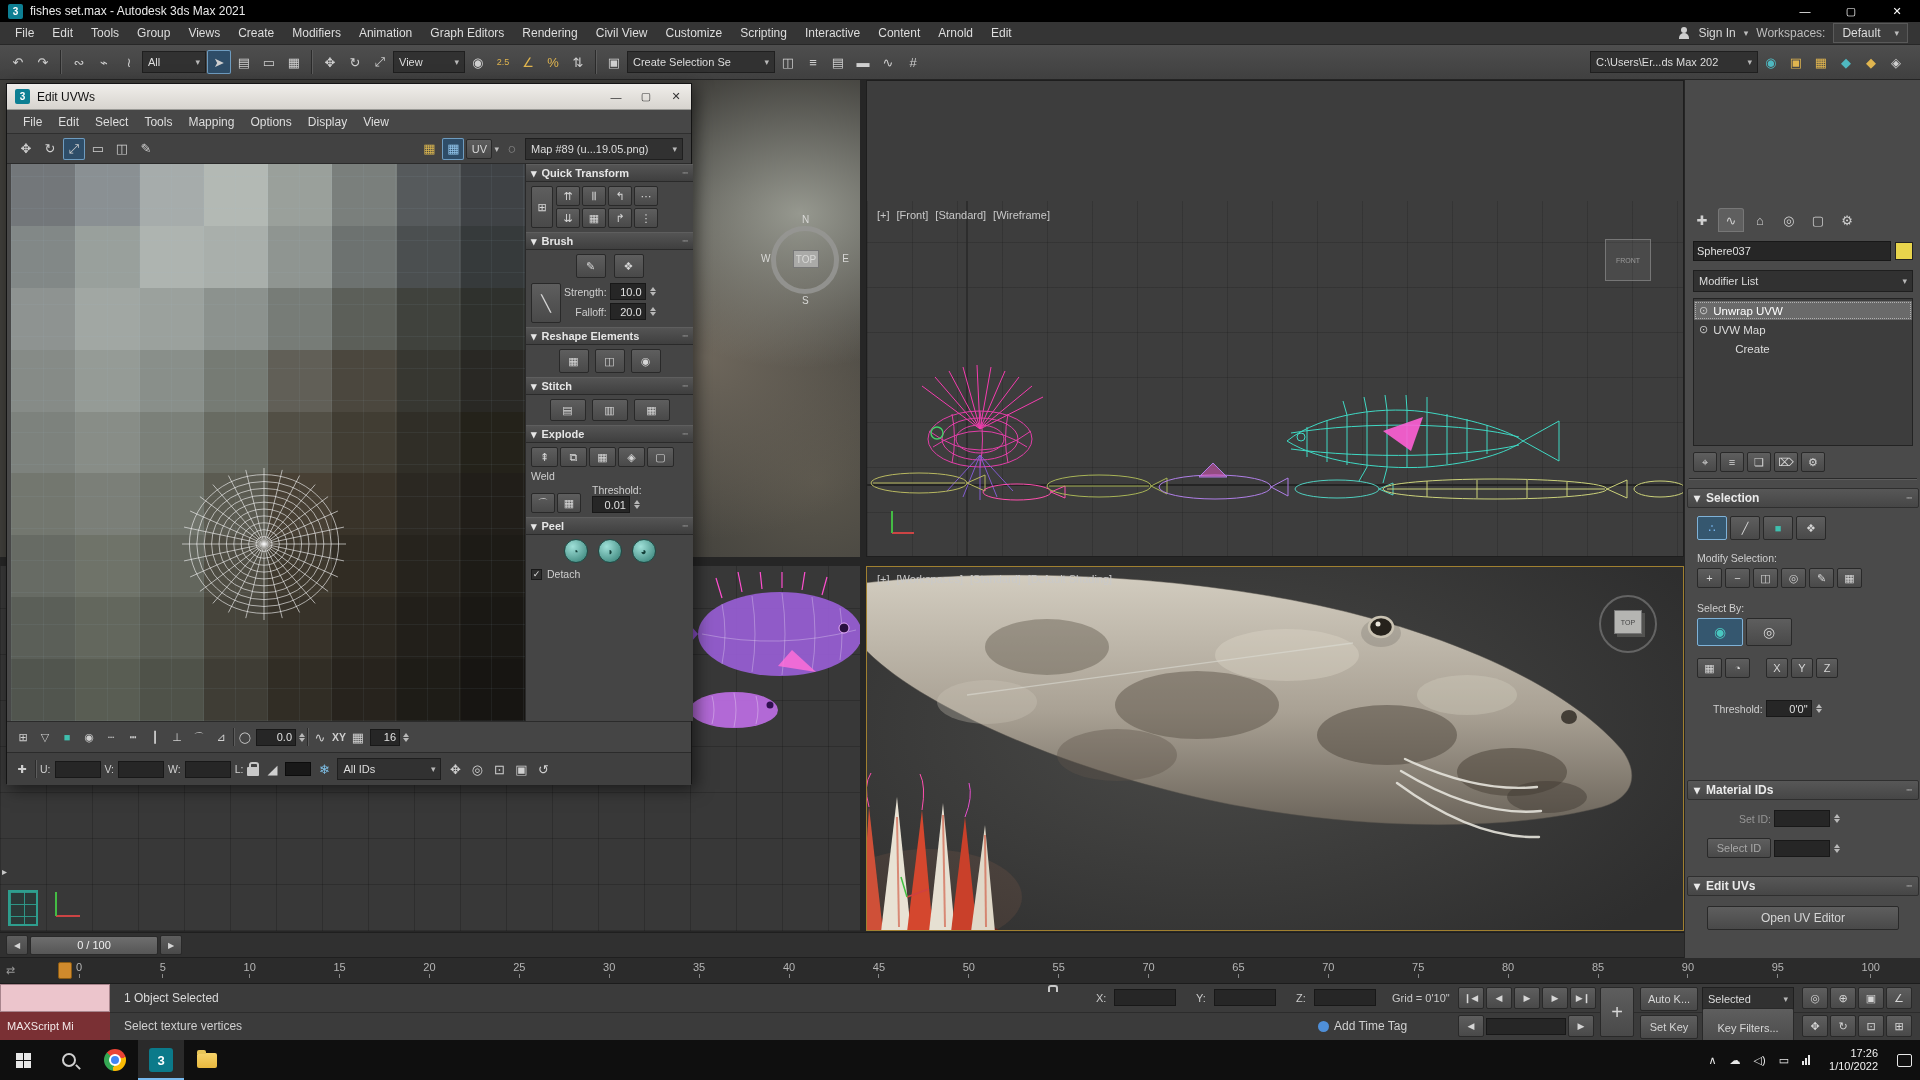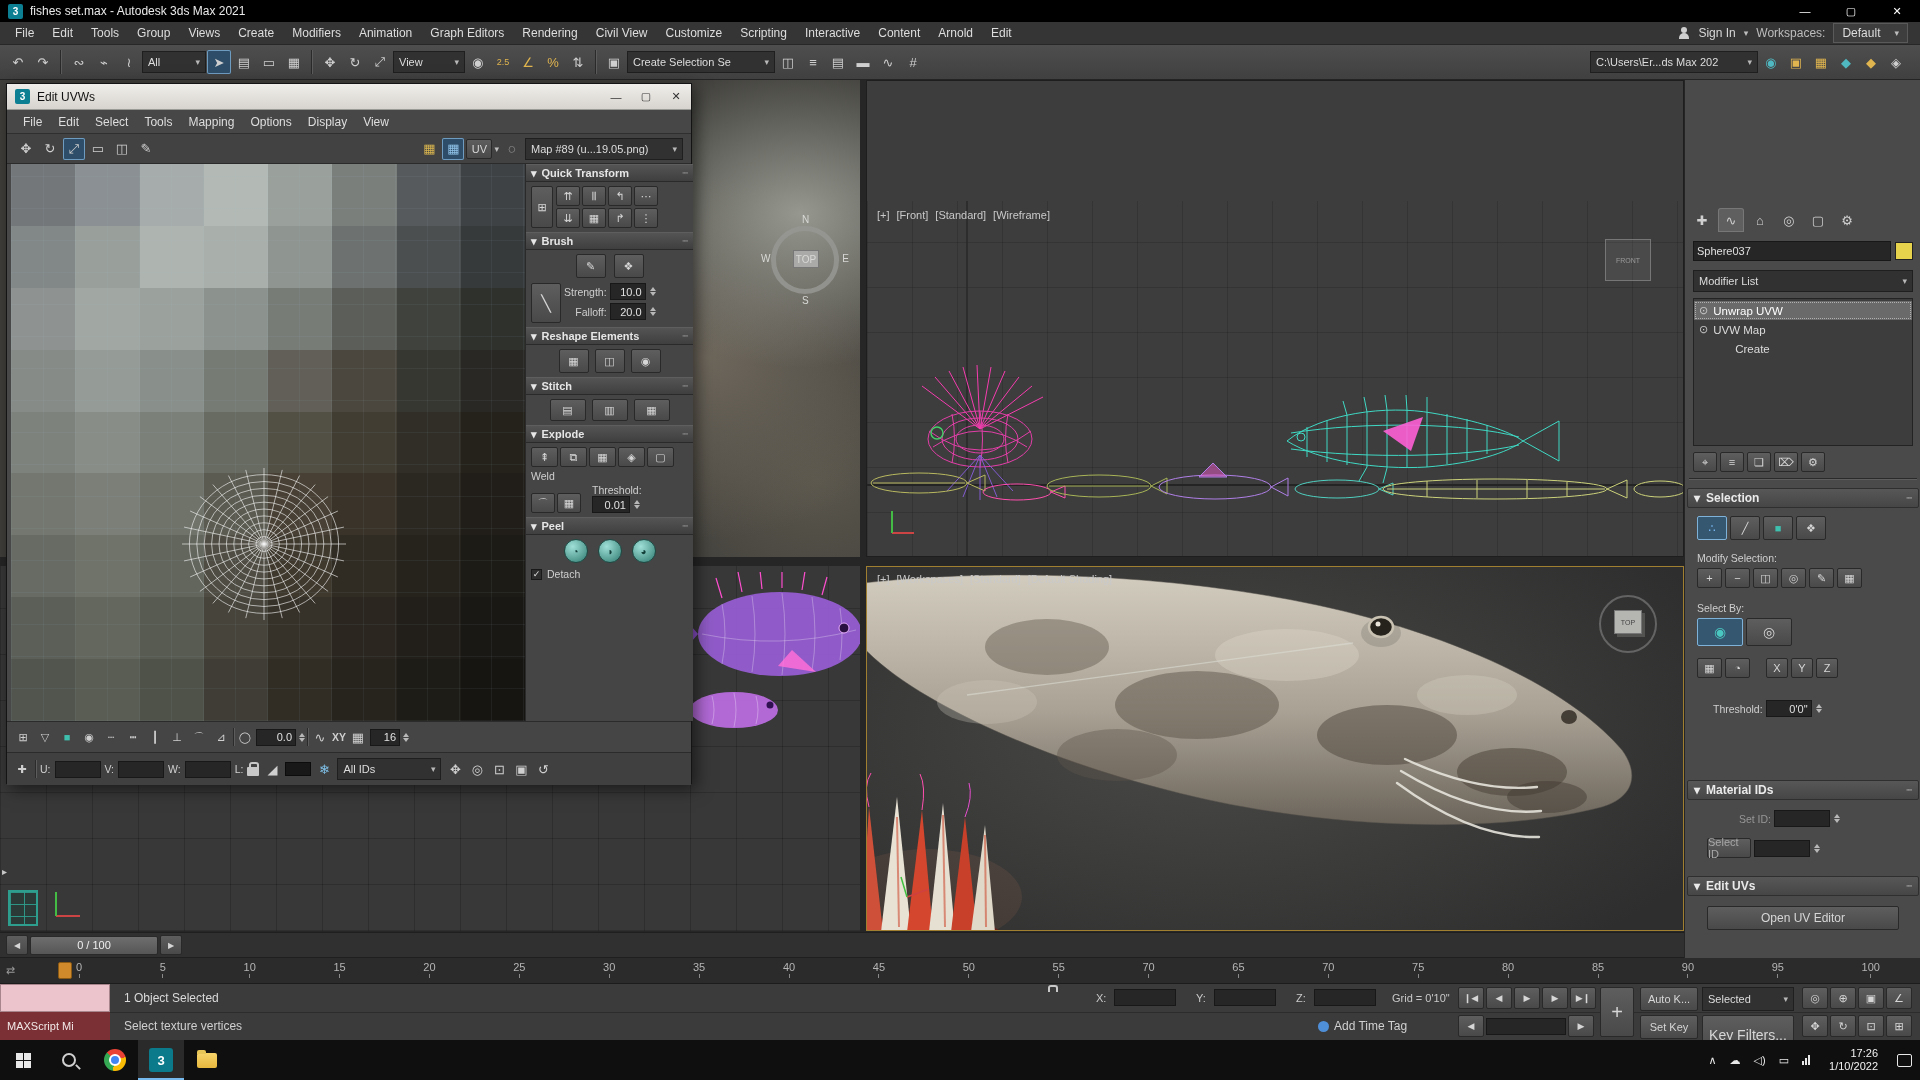--- a/index.html
+++ b/index.html
@@ -185,21 +185,21 @@
   .coordlbl{top:8px;font-size:11px;color:#c9c9c9}
   .coordfld{top:5px;width:62px}
   .gridtxt{left:1392px;top:8px;font-size:11px;color:#c9c9c9}
   .transport{left:1458px;top:3px;display:flex;gap:2px}
   .pb{width:26px;height:22px;font-size:9px}
   .transport2{left:1458px;top:31px;display:flex;gap:2px;align-items:center}
   .keybig{left:1600px;top:3px;width:34px;height:50px;font-size:20px}
   .autokey{left:1640px;top:3px;width:58px;height:24px;font-size:11px}
   .selset{left:1702px;top:3px;width:92px;height:24px}
   .setkey{left:1640px;top:31px;width:58px;height:24px;font-size:11px}
-  .keyfilters{left:1702px;top:31px;width:92px;height:40px;font-size:14px}
+  .keyfilters{left:1702px;top:24px;width:92px;height:40px;font-size:11px}
   .nav1{left:1802px;top:3px;display:flex;gap:2px}
   .nav2{left:1802px;top:31px;display:flex;gap:2px}
   .timetag{left:1318px;top:35px;display:flex;gap:5px;align-items:center;color:#d0d0d0}
   .tagdot{width:11px;height:11px;border-radius:50%;background:#4f8fd8}
 
   
   .taskbar{left:0;top:1040px;width:1920px;height:40px;background:#0f0f0f;display:flex;align-items:center}
   .tb-app{width:46px;height:40px;display:flex;align-items:center;justify-content:center;flex:none}
   .tb-app.active{background:#2a2a2a;box-shadow:inset 0 -2px 0 #76b9ed}
   .win-start{display:grid;grid-template-columns:7px 7px;grid-template-rows:7px 7px;gap:1px}
@@ -1003,21 +1003,21 @@
     </div>
     <div class="abs row cp-setid">
       <span class="lbl dim" style="width:56px;text-align:right">Set ID:</span>
       <input class="fld" style="width: 56px;" readonly="" value="">
       <span class="spinArrows">
           <i class="up"></i>
           <i class="dn"></i>
         </span>
     </div>
     <div class="abs row cp-selid">
-      <span class="sbtn" style="width:44px;color:#a8a8a8">Select ID</span>
+      <span class="sbtn" style="width:64px;color:#a8a8a8">Select ID</span>
       <input class="fld" style="width: 56px;" readonly="" value="">
       <span class="spinArrows">
           <i class="up"></i>
           <i class="dn"></i>
         </span>
     </div>
 
     <div class="abs cph ro-uvs">
       <span>▾</span>
       <span>Edit UVs</span>

